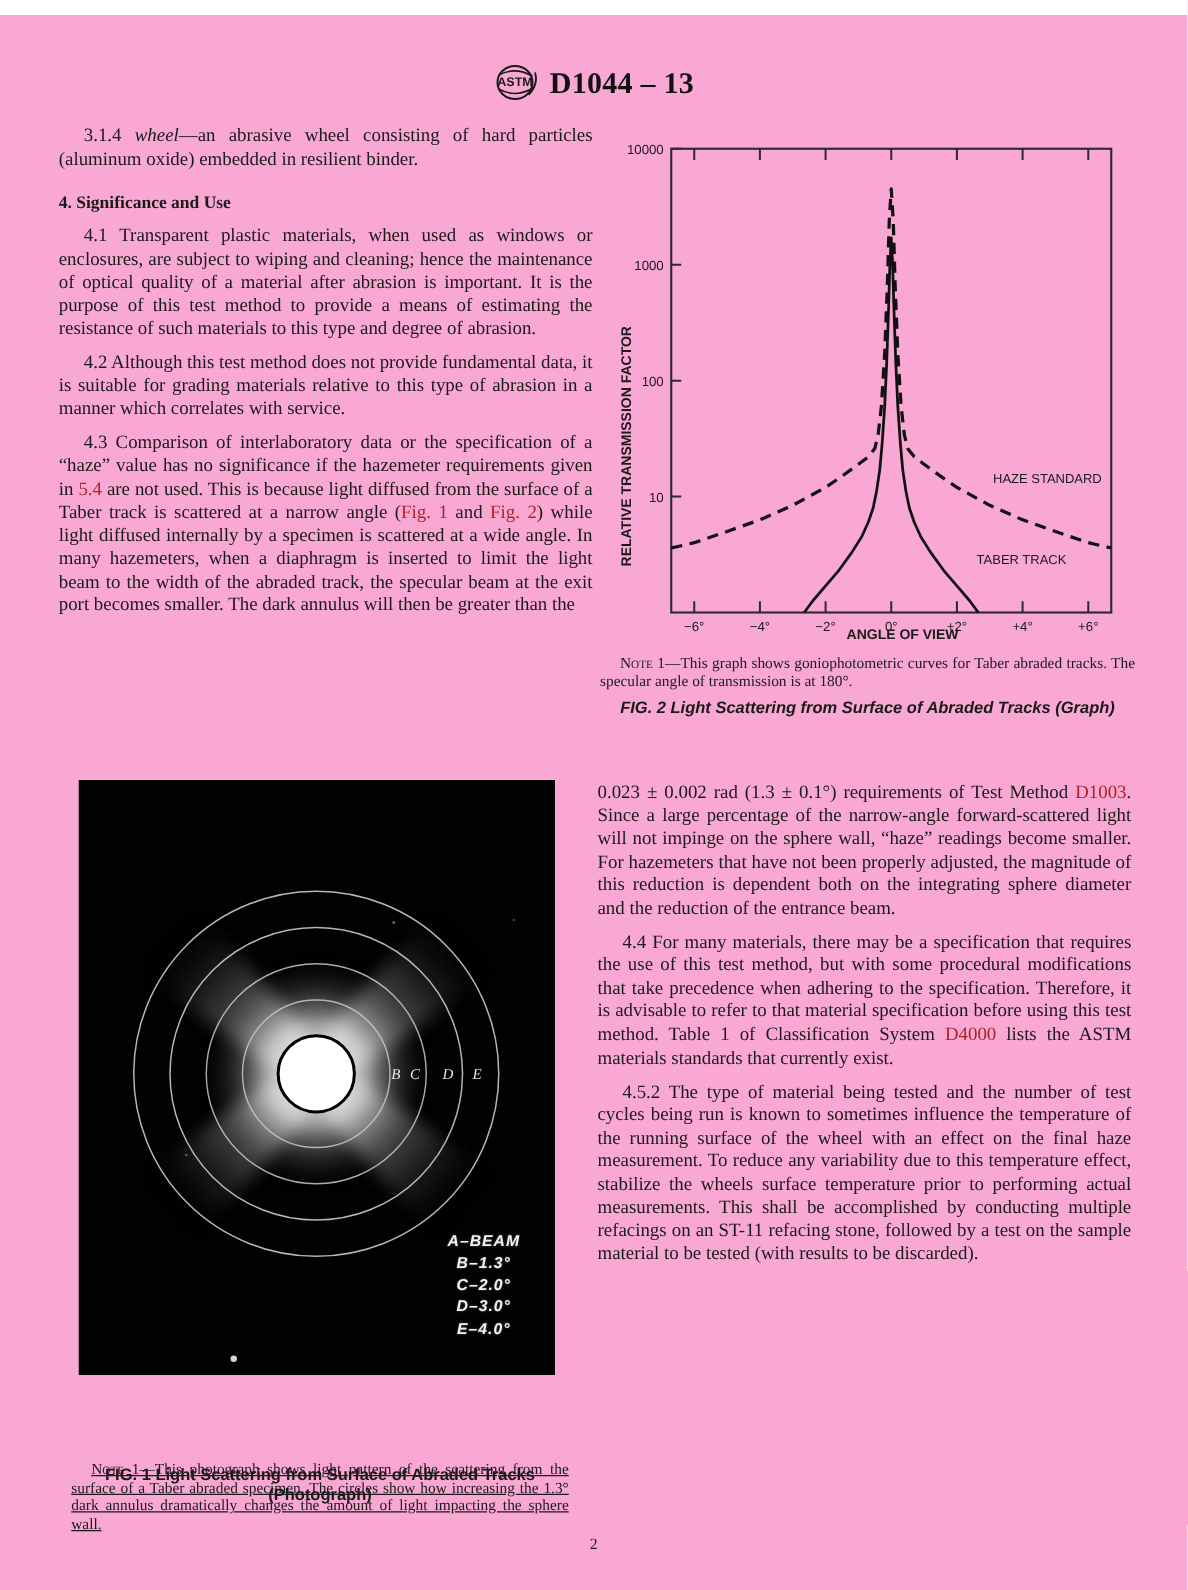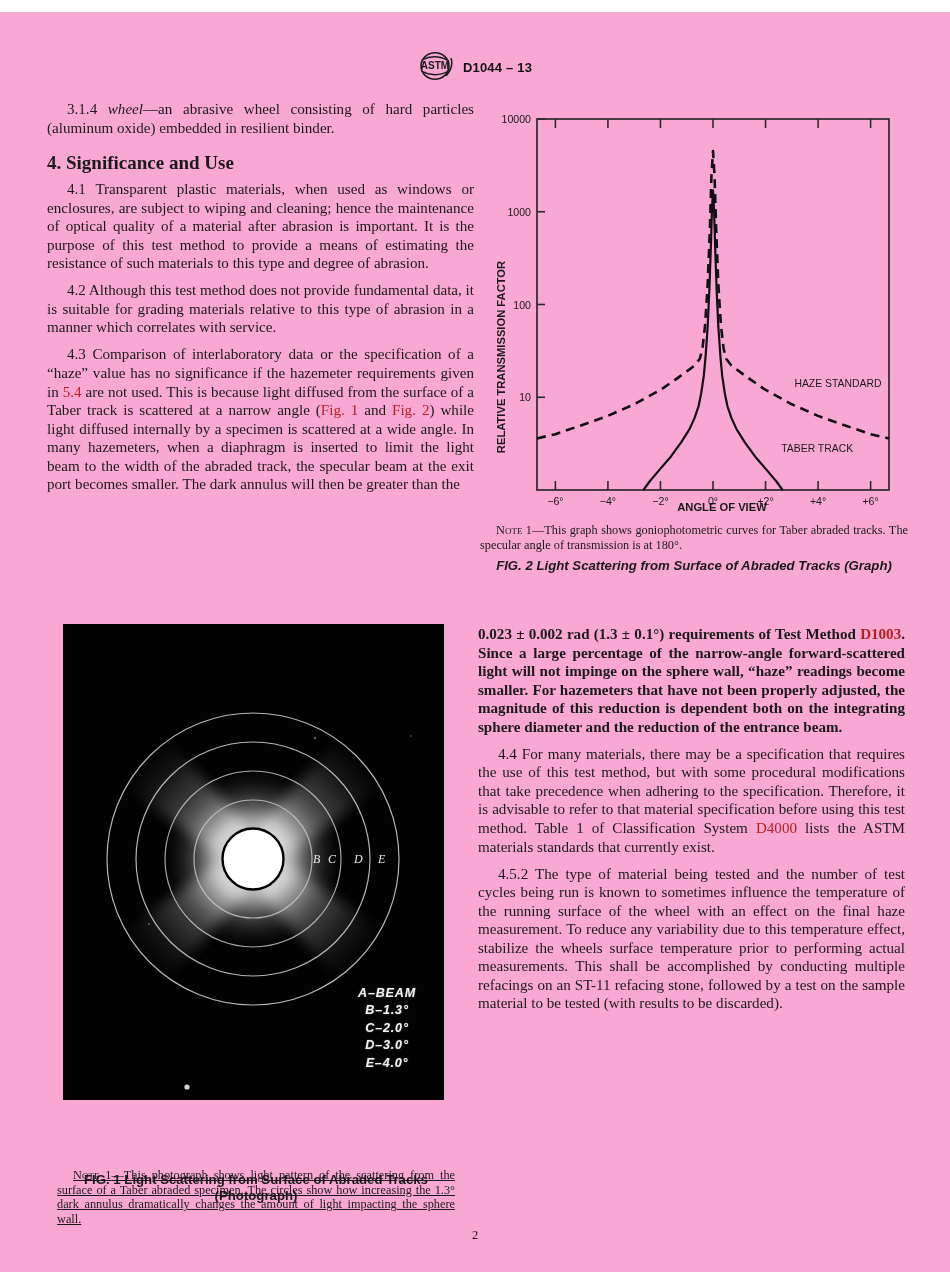--- a/index.html
+++ b/index.html
@@ -26,23 +26,23 @@
     top: 40px;
     left: 0;
     width: 950px;
     display: flex;
     align-items: center;
     justify-content: center;
     gap: 9px;
   }
   .astm-logo { display: block; }
   .header-title {
-    font-family: Liberation Sans, sans-serif;
+    font-family: Liberation Serif, serif;
     font-weight: bold;
-    font-size: 13px;
+    font-size: 24px;
     letter-spacing: 0.2px;
     color: #111;
   }
 
   
   .col-left {
     position: absolute;
     left: 47px;
     top: 88px;
     width: 427px;
@@ -56,25 +56,25 @@
 
   p.body {
     margin: 0 0 0 0;
     font-size: 15.1px;
     line-height: 18.55px;
     text-align: justify;
     text-justify: inter-word;
     text-indent: 20px;
     hyphens: manual;
   }
-  p.body.cont { text-indent: 0; font-weight: bold; }
+  p.body.cont { text-indent: 0; }
   p.body + p.body { margin-top: 8.5px; }
   .sec-head {
     margin: 17px 0 8px 0;
-    font-size: 19px;
+    font-size: 14px;
     font-weight: bold;
     line-height: 18px;
   }
   .ital { font-style: italic; }
   .lnk { color: #b22222; }
 
   
   .fig2-wrap {
     position: absolute;
     left: 489px;

